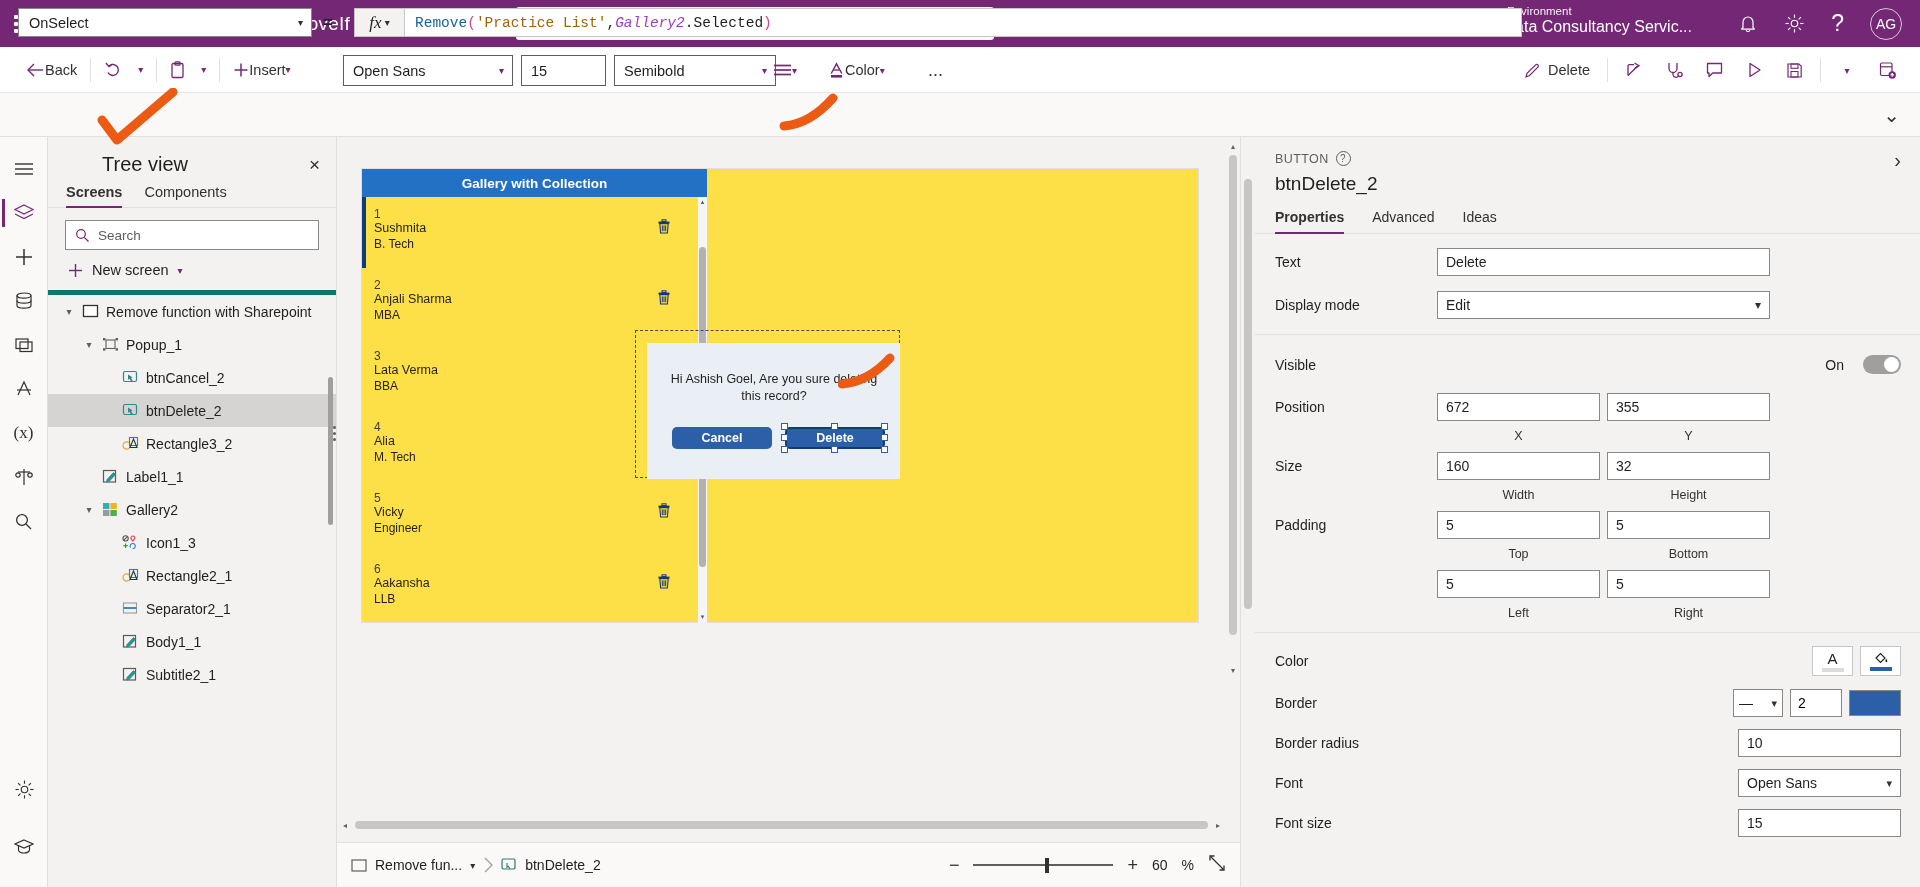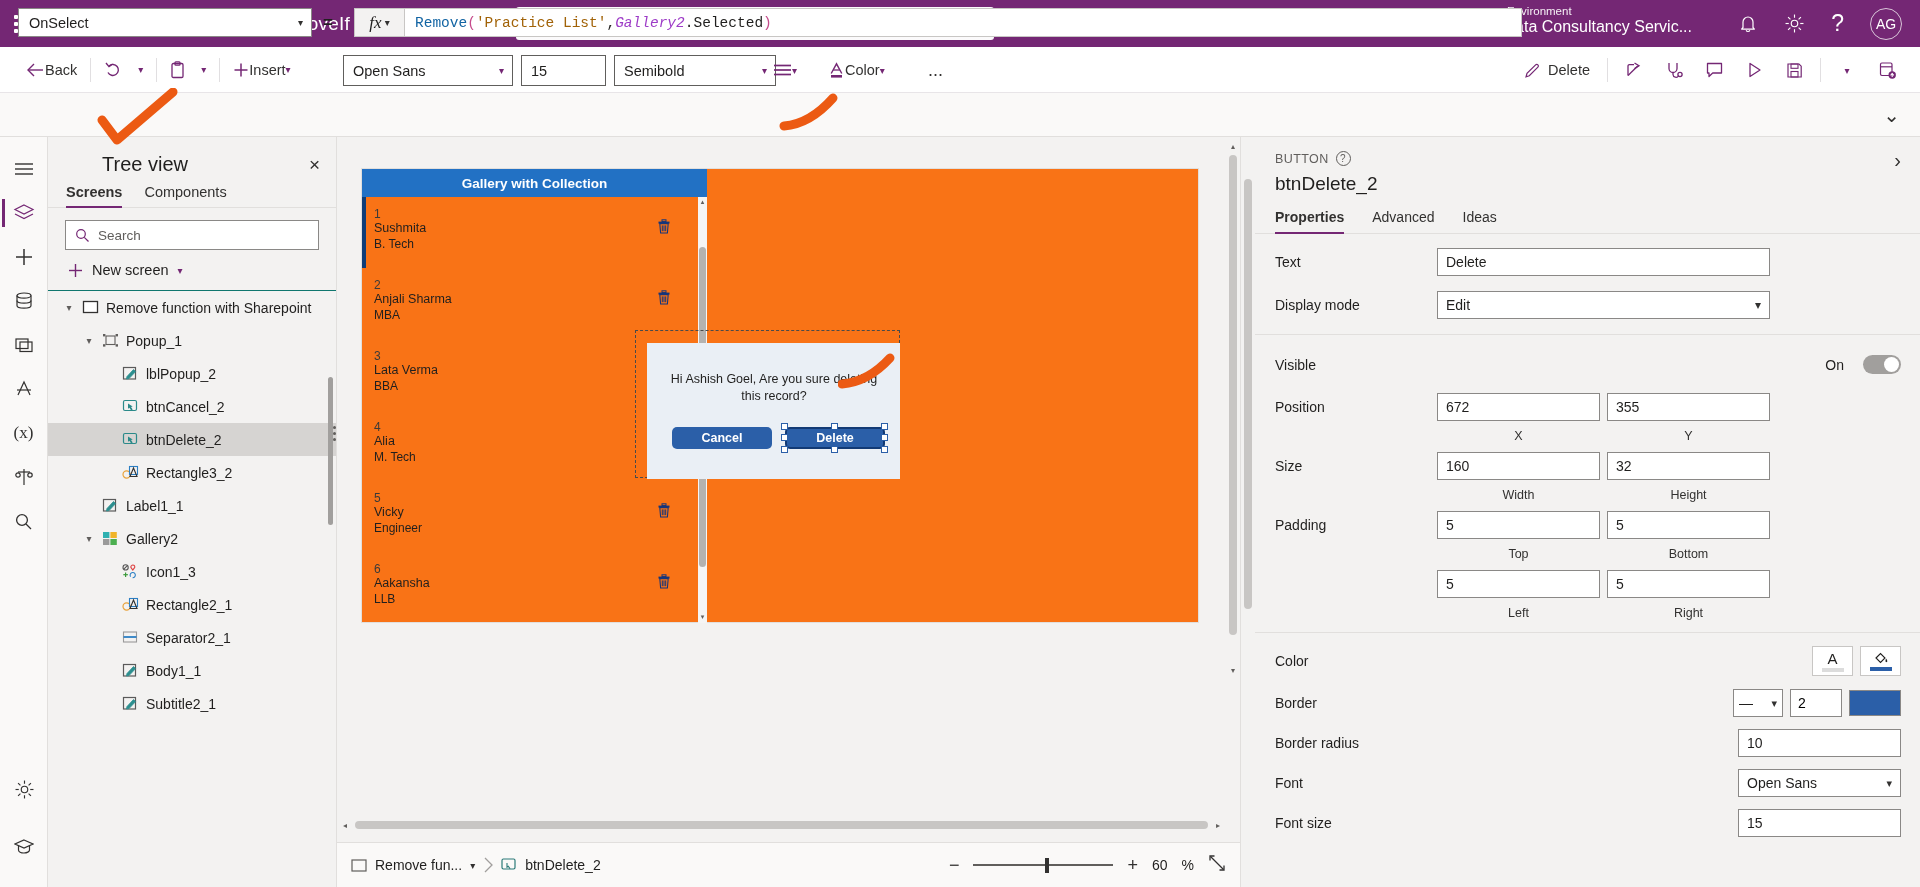--- a/index.html
+++ b/index.html
@@ -98,39 +98,39 @@
   .tree-hd { display: flex; align-items: center; justify-content: space-between; padding: 16px 16px 8px 18px; }
   .tree-title { font-size: 20px; color: #201f1e; margin-left: 36px; }
   .tabrow { display: flex; gap: 22px; padding: 0 18px; border-bottom: 1px solid #e1dfdd; }
   .tab { font-size: 14.5px; color: #323130; padding-bottom: 7px; cursor: pointer; position: relative; }
   .tab.sel { font-weight: 700; }
   .tab.sel::after { content: ""; position: absolute; left: 0; right: 0; bottom: -1px; height: 2px; background: #742774; }
   .tsearch {
     margin: 12px 17px 0 17px; height: 30px; background: #fff; border: 1px solid #8a8886;
     display: flex; align-items: center; gap: 8px; padding: 0 9px; font-size: 13.5px; color: #605e5c;
   }
-  .newscreen { display: flex; align-items: center; gap: 9px; padding: 12px 0 12px 20px; font-size: 14.5px; color: #201f1e; cursor: pointer; border-bottom: 1px solid #0f766e; }
+  .newscreen { display: flex; align-items: center; gap: 9px; padding: 12px 0 12px 20px; font-size: 14.5px; color: #201f1e; cursor: pointer; border-bottom: 5px solid #0f766e; }
   .trow { display: flex; align-items: center; height: 33px; font-size: 14px; color: #201f1e; cursor: pointer; white-space: nowrap; }
   .trow.sel { background: #d6d4d2; }
   .tcar { width: 18px; font-size: 10px; color: #605e5c; display: flex; align-items: center; justify-content: center; }
   .ticon { width: 24px; display: flex; align-items: center; justify-content: center; }
   .tlabel { padding-left: 4px; }
   .tscroll { position: absolute; right: 3px; top: 240px; width: 5px; height: 148px; background: #a19f9d; border-radius: 3px; }
   .thandle { position: absolute; right: -1px; top: 285px; width: 6px; height: 22px; display:flex; flex-direction:column; align-items:center; justify-content:center; gap:3px; }
   .thandle i { width: 3px; height: 3px; background: #605e5c; border-radius: 50%; display: block; }
 
   
   .canvas-area {
     position: absolute; left: 337px; top: 137px; width: 903px; height: 750px; background: #f3f2f1;
   }
   .canvas-scroll-v { position: absolute; right: 0; top: 0; width: 14px; height: 542px; background: #f3f2f1; }
   .canvas-scroll-v .thumb { position: absolute; left: 3px; top: 18px; width: 8px; height: 480px; background: #c8c6c4; border-radius: 4px; }
   .canvas-scroll-v .arw { position: absolute; left: 0; width: 14px; height: 14px; display: flex; align-items: center; justify-content: center; font-size: 8px; color: #605e5c; }
   .app-screen {
-    position: absolute; left: 24px; top: 31px; width: 838px; height: 455px; background: #f97316; border: 1px solid #e1dfdd;
+    position: absolute; left: 24px; top: 31px; width: 838px; height: 455px; background: #fde047; border: 1px solid #e1dfdd;
   }
   .gal-header {
     position: absolute; left: 0; top: 0; width: 345px; height: 28px; background: #2271c4;
     color: #fff; font-size: 13.5px; font-weight: 700; display: flex; align-items: center; justify-content: center;
   }
   .gal-list { position: absolute; left: 0; top: 28px; width: 345px; height: 426px; overflow: hidden; }
   .gal-item { position: relative; height: 71px; padding: 10px 0 0 12px; }
   .gal-item.sel::before { content: ""; position: absolute; left: 0; top: 0; width: 4px; height: 71px; background: #0f3d77; }
   .gi-num { font-size: 12px; color: #3b3a39; line-height: 1.2; }
   .gi-name { font-size: 12.5px; color: #201f1e; line-height: 1.25; }
@@ -559,31 +559,20 @@
             <rect x="4" y="3" width="9" height="8.5" fill="none" stroke="#605e5c" stroke-width="1.1"></rect>
             <g fill="#605e5c">
               <rect x="1" y="1" width="2.4" height="2.4"></rect>
               <rect x="13.6" y="1" width="2.4" height="2.4"></rect>
               <rect x="1" y="11.2" width="2.4" height="2.4"></rect>
               <rect x="13.6" y="11.2" width="2.4" height="2.4"></rect>
             </g>
           </svg>
         </span>
         <span class="tlabel">Popup_1</span>
-      </div>
-      <div class="trow">
-        <span style="width:52px;display:inline-block"></span>
-        <span class="tcar"></span>
-        <span class="ticon">
-          <svg width="17" height="15" viewBox="0 0 17 15">
-            <rect x="1.5" y="1.5" width="12" height="11.5" fill="none" stroke="#5a5a5a" stroke-width="1.2"></rect>
-            <path d="M5 10.5 L11.5 3.5 L13.6 5.6 L7 12.6 L4.4 13 Z" fill="#2d8f8f" stroke="#2d8f8f" stroke-width=".8"></path>
-          </svg>
-        </span>
-        <span class="tlabel">lblPopup_2</span>
       </div>
       <div class="trow">
         <span style="width:52px;display:inline-block"></span>
         <span class="tcar"></span>
         <span class="ticon">
           <svg width="17" height="15" viewBox="0 0 17 15">
             <rect x="1.5" y="1.5" width="13" height="10" rx="1.5" fill="none" stroke="#2b8a8a" stroke-width="1.2"></rect>
             <path d="M6 4.5 v5.3 l1.4-1.1 1.8 2.8 1.5-.9 -1.7-2.7 1.7-.4 Z" fill="#2b8a8a"></path>
           </svg>
         </span>

